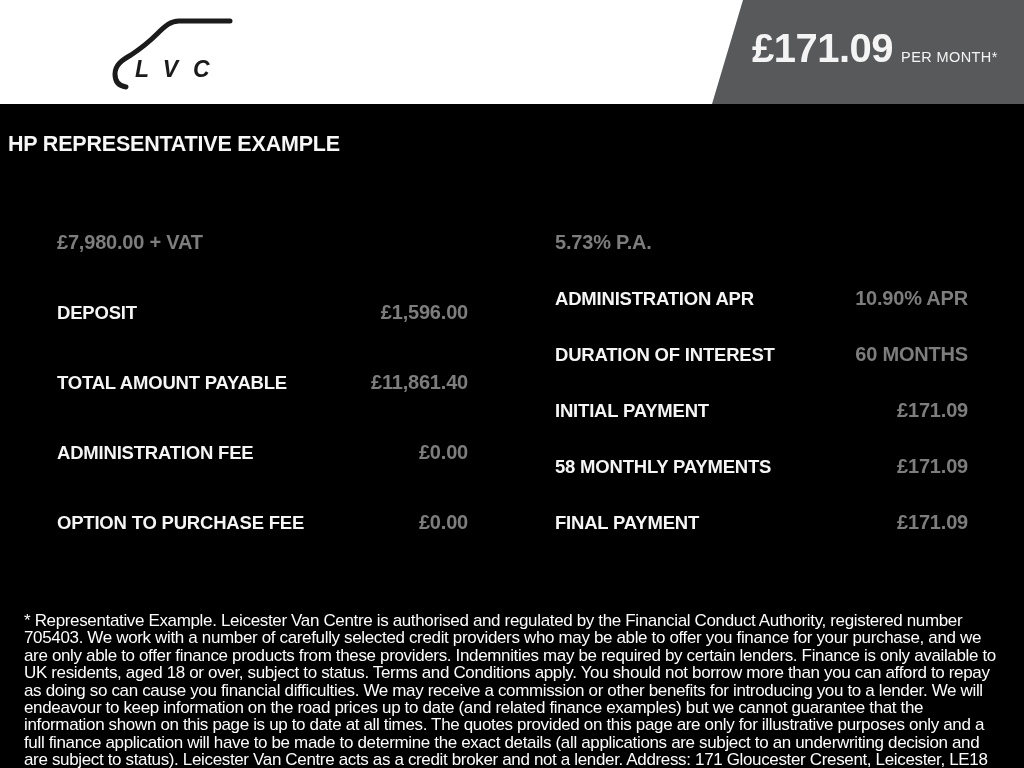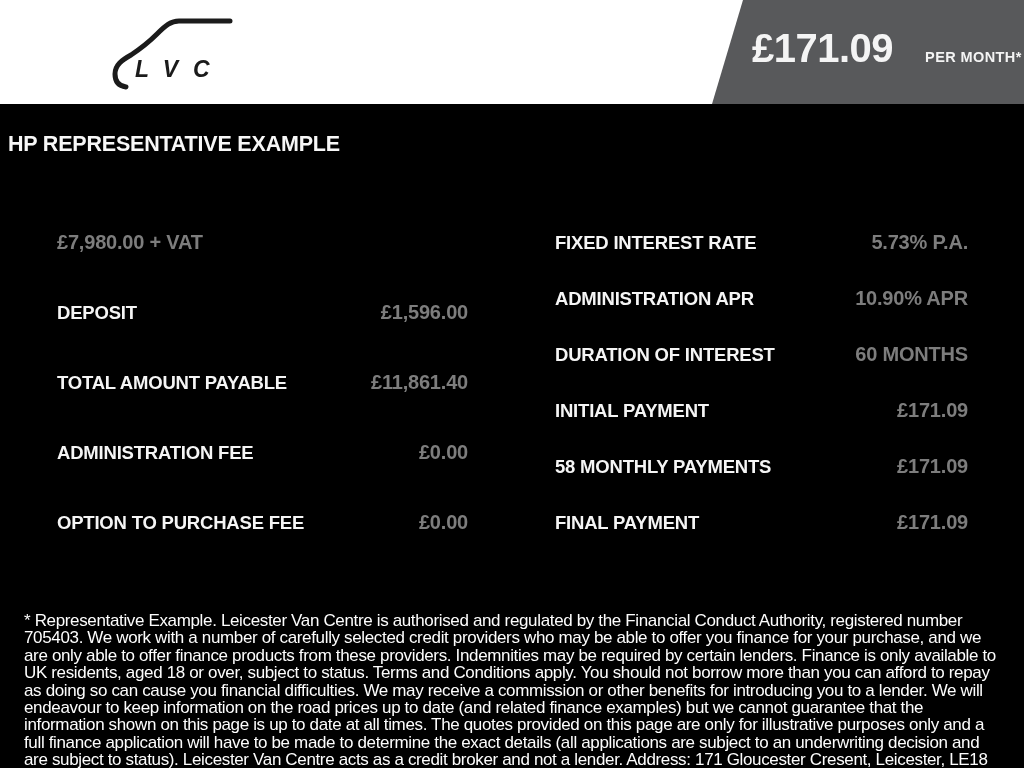--- a/index.html
+++ b/index.html
@@ -49,23 +49,23 @@
     padding: 26px 0 0 40px;
     color: #f4f4f4;
   }
   .ribbon-price {
     font-size: 40px;
     font-weight: bold;
     letter-spacing: -0.5px;
   }
   .ribbon-suffix {
     font-size: 14.5px;
-    font-weight: bold;
+    font-weight: normal;
     letter-spacing: 0.4px;
-    margin-left: 32px;
+    margin-left: 8px;
   }
 
   
   .page-title {
     position: absolute;
     left: 8px; top: 132px;
     font-size: 21.5px;
     font-weight: bold;
     letter-spacing: -0.2px;
     color: #f7f7f7;
@@ -170,23 +170,20 @@
     <div class="fin-row">
       <div class="fin-label">
         <span>OPTION TO PURCHASE FEE</span>
       </div>
       <div class="fin-value">£0.00</div>
     </div>
   </div>
 
   <div class="fin-col right">
     <div class="fin-row">
-      <div class="fin-label">
-        <span>FIXED INTEREST RATE</span>
-      </div>
       <div class="fin-value">5.73% P.A.</div>
     </div>
     <div class="fin-row">
       <div class="fin-label">
         <span>ADMINISTRATION APR</span>
       </div>
       <div class="fin-value">10.90% APR</div>
     </div>
     <div class="fin-row">
       <div class="fin-label">

